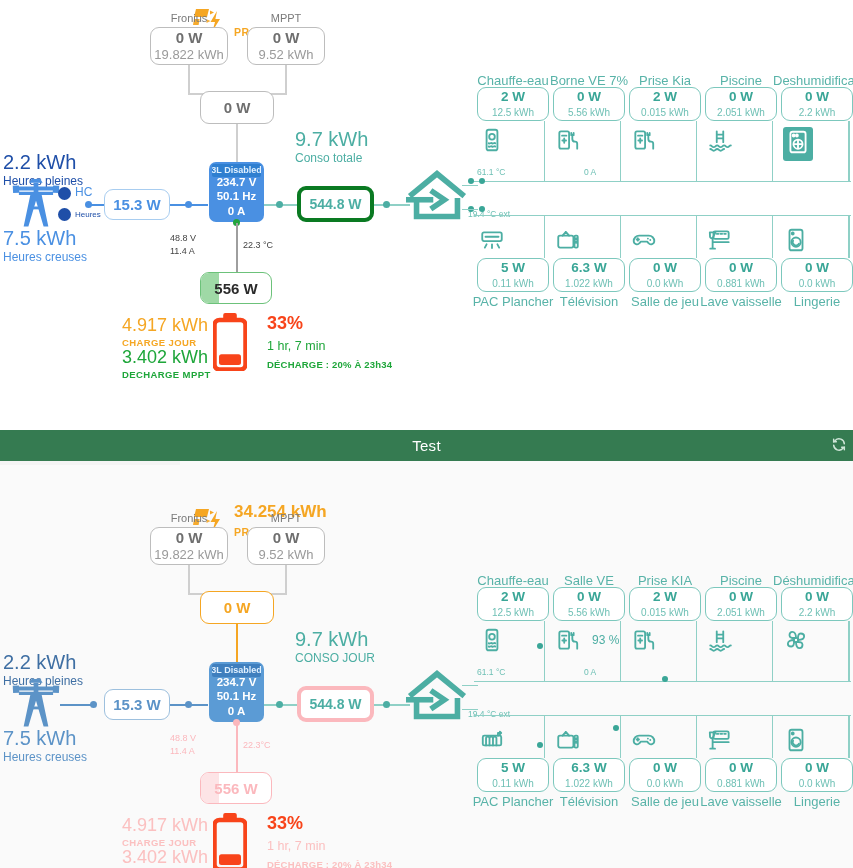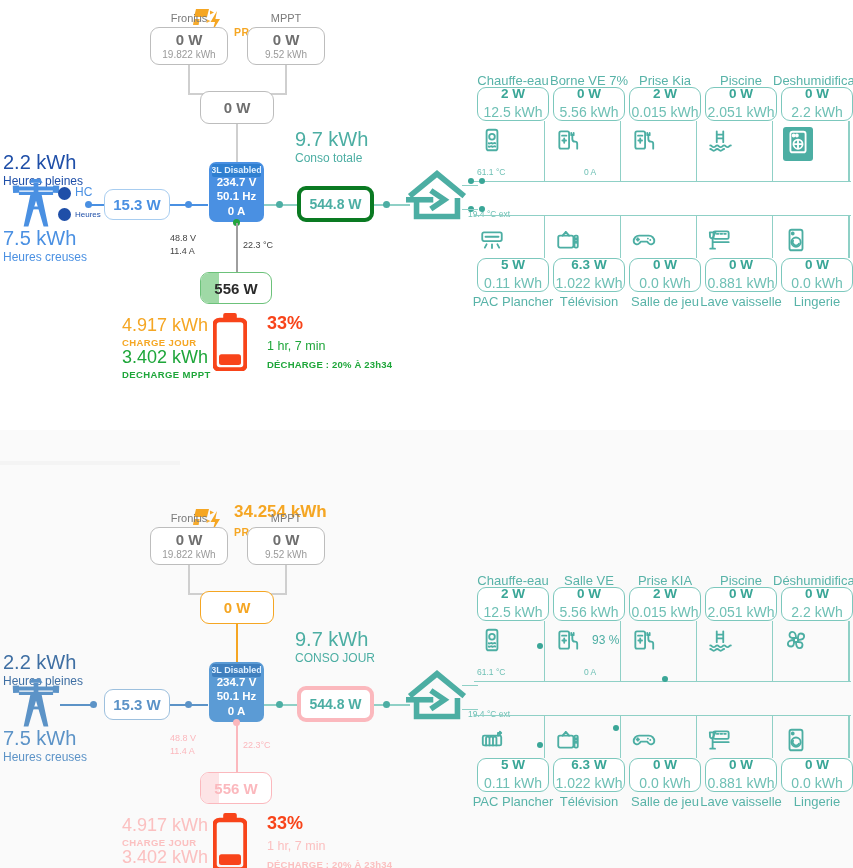--- a/index.html
+++ b/index.html
@@ -34,21 +34,21 @@
   .canvas { position:absolute; left:0; top:0; width:853px; height:100%; }
 
   
   .node {
     position:absolute; border:1.6px solid #bdbdbd; border-radius:9px;
     background:#ffffff; text-align:center;
     display:flex; flex-direction:column; align-items:center; justify-content:center;
     line-height:1.15;
   }
   .node .v { font-size:15px; font-weight:bold; color:#6f6f6f; }
-  .node .s { font-size:10px; color:#9a9a9a; margin-top:1px; }
+  .node .s { font-size:13px; color:#9a9a9a; margin-top:1px; }
 
   .cap { position:absolute; font-size:11px; color:#7a7a7a; text-align:center; }
 
   .line { position:absolute; background:#cfcfcf; }
   .lineV { width:2px; }
   .lineH { height:2px; }
 
   .dot { position:absolute; width:7px; height:7px; border-radius:50%; }
 
   
@@ -82,21 +82,21 @@
 
   
   .appl-label { position:absolute; font-size:13px; text-align:center; color:#58b3a8; }
   .appl-node {
     position:absolute; border:1.4px solid #7cc8bd; border-radius:9px;
     background:#ffffff; text-align:center;
     display:flex; flex-direction:column; align-items:center; justify-content:center;
     line-height:1.1;
   }
   .appl-node .v { font-size:13.5px; font-weight:bold; color:#3aa697; }
-  .appl-node .s { font-size:14px; color:#6fc0b5; margin-top:3px; }
+  .appl-node .s { font-size:10px; color:#6fc0b5; margin-top:3px; }
   .appl-icon { position:absolute; }
   .tiny { position:absolute; font-size:8.5px; color:#6fc0b5; white-space:nowrap; }
   .tline { position:absolute; background:#8fd0c6; }
   .tlineV { width:1.4px; }
   .tlineH { height:1.4px; }
   .tdot { position:absolute; width:6px; height:6px; border-radius:50%; background:#3aa697; }
 
   .house { position:absolute; }
   .prod { position:absolute; display:flex; align-items:center; }
   .prod .pv { font-size:17px; color:#f5a623; font-weight:bold; }
@@ -336,20 +336,29 @@
       <div class="tline tlineV" style="left:848px;top:215px;height:43px;"></div>
       <div class="tline tlineV" style="left:849px;top:215px;height:43px;"></div>
       <div class="tdot" style="left:468px;top:206px;"></div>
       <div class="tdot" style="left:479px;top:206px;"></div>
       <div class="tline tlineH" style="left:462px;top:209px;width:16px;"></div>
     </div>
   </div>
 
 <div class="panel" id="panel-bottom">
     <div class="canvas">
+      <div class="section-bar">
+        <span>Test</span>
+        <span class="refresh"><svg width="16" height="16" viewBox="0 0 24 24" fill="none" stroke="#cfe6d8" stroke-width="2.2" stroke-linecap="round">
+            <path d="M20 11a8 8 0 0 0-13.7-5.1L4 8"></path>
+            <path d="M4 4v4h4"></path>
+            <path d="M4 13a8 8 0 0 0 13.7 5.1L20 16"></path>
+            <path d="M20 20v-4h-4"></path>
+          </svg></span>
+      </div>
       <div class="bar-underline"></div>
       <div class="prod" style="left:193px;top:72px;">
         <span style="line-height:0"><svg width="34" height="30" viewBox="0 0 34 30" fill="#f5a623">
             <path d="M3 3h13l-2 8H1z"></path>
             <path d="M1 13h5.6l-1 6H0z" opacity=".95"></path>
             <path d="M17 4.5l4 2-4 2z"></path>
             <path d="M13.5 13.2l4 1.9-4 2z" opacity=".9"></path>
             <path d="M24 5l-6.5 11h4.5l-2.5 9 7.5-12h-4.6z"></path>
           </svg></span>
         <span style="margin-left:7px;display:inline-block;line-height:1.15"><span class="pv">34.254 kWh</span><br><span class="pl">PROD JOUR</span></span>

